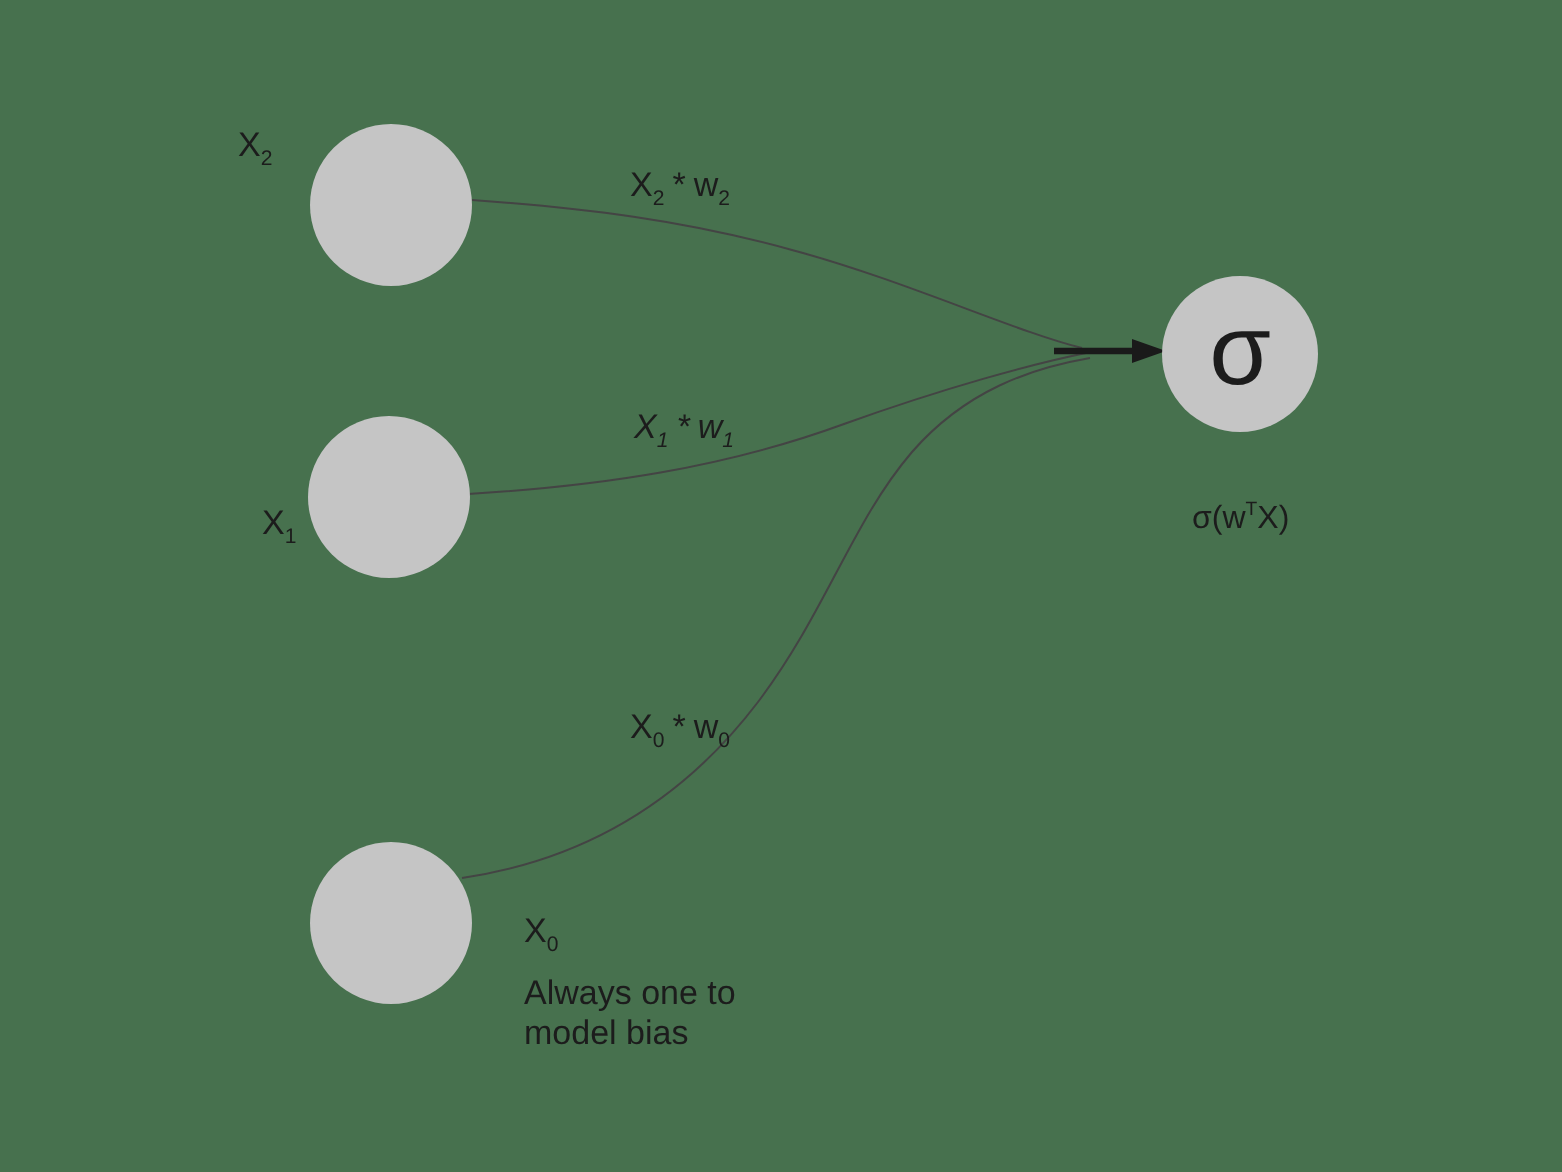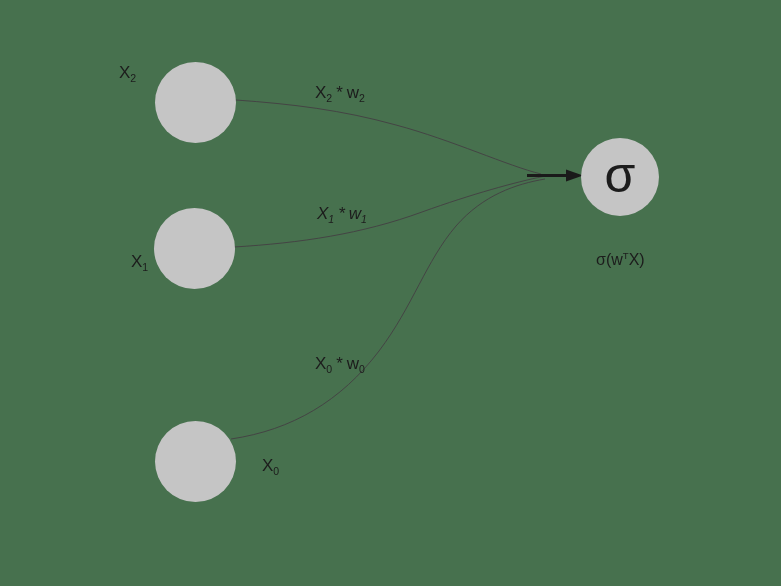--- a/index.html
+++ b/index.html
@@ -116,14 +116,18 @@
   <div class="lbl" style="left:262px; top:456px;text-align:right;"><span>X</span><sub>0</sub></div>
 
   <div class="lbl" style="left:315px; top:83px;"><span>X</span><sub>2</sub><span class="op">*</span><span>w</span><sub>2</sub></div>
 
   <div class="lbl" style="left:317px; top:204px;font-style:italic;"><span>X</span><sub>1</sub><span class="op">*</span><span>w</span><sub>1</sub></div>
 
   <div class="lbl" style="left:315px; top:354px;"><span>X</span><sub>0</sub><span class="op">*</span><span>w</span><sub>0</sub></div>
 
   <div class="lbl formula" style="left:596px; top:250px;text-align:right;"><span>σ(w</span><sup>T</sup><span>X)</span></div>
 
+  <div class="lbl annotation" style="left:262px; top:487px;">
+    <div>Always one to</div>
+    <div>model bias</div>
+  </div>
 
 </div>
 
 </body></html>

